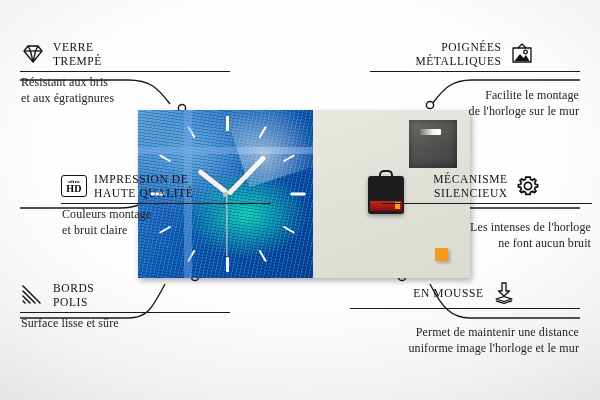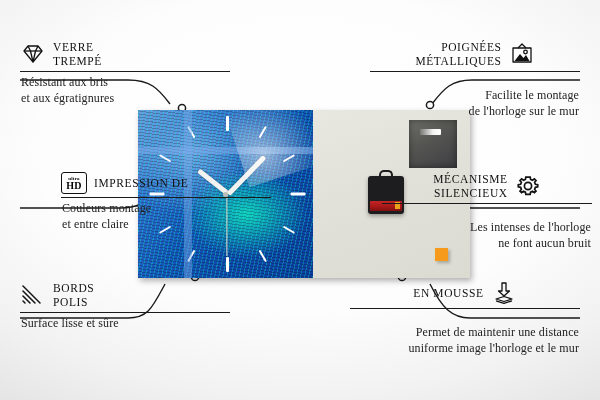--- a/index.html
+++ b/index.html
@@ -209,26 +209,27 @@
   </div>
 
   <div class="feature left" style="left:13px; top:172px;margin-left:48px;">
     <div class="head">
       <span class="hdbadge">
         <span class="u">ultra</span>
         <span class="h">HD</span>
       </span>
       <div class="titles">
         <div>IMPRESSION DE</div>
+        <div>HAUTE QUALITÉ</div>
       </div>
     </div>
     <div class="rule"></div>
     <div class="desc">
       <div>Couleurs montage</div>
-      <div>et entre claire</div>
+      <div>et bruit claire</div>
     </div>
   </div>
 
   <div class="feature left" style="left:20px; top:281px;">
     <div class="head">
       <span class="icon">
         <svg viewBox="0 0 26 24">
             <g stroke="#111" stroke-width="1.5" stroke-linecap="round">
           <path d="M3 3 L20 20"></path>
               <path d="M3 8 L15 20"></path>

